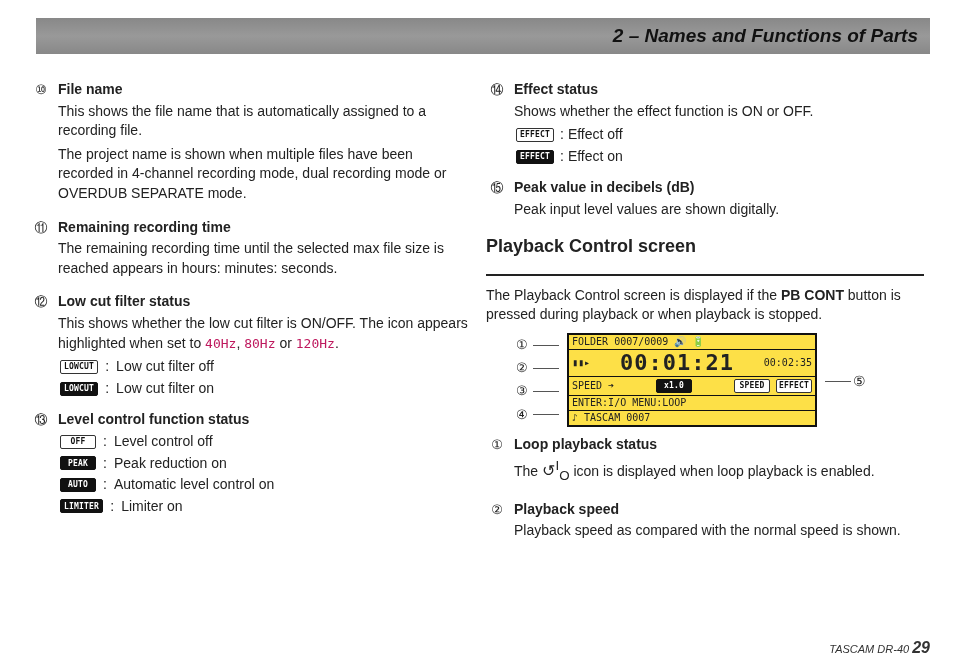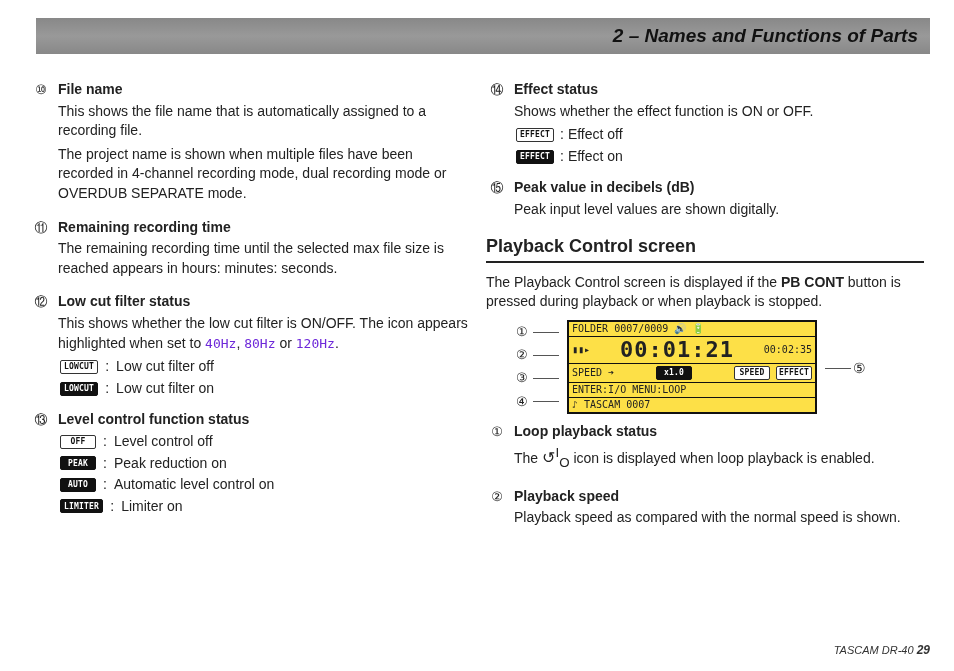--- a/index.html
+++ b/index.html
@@ -11,32 +11,32 @@
   .col { flex: 1; font-size: 14px; line-height: 1.4; color: #222; }
   .item { display: flex; gap: 6px; margin-bottom: 10px; }
   .marker { font-size: 13px; width: 22px; text-align: right; margin-top: 1px; }
   .item-body { flex: 1; }
   .item-body .title { font-weight: 700; }
   .item-body p { margin-top: 2px; margin-bottom: 4px; }
   .icon-line { display: flex; align-items: center; gap: 6px; margin: 2px 0 2px 2px; }
   .icon-box { display: inline-flex; align-items: center; justify-content: center; min-width: 36px; height: 14px; padding: 0 3px; border: 1px solid #333; border-radius: 2px; font-size: 8px; font-weight: 700; letter-spacing: .2px; font-family: monospace; }
   .icon-box.fill { background: #111; color: #fff; border-color: #111; }
   .icon-box.hollow { background: #fff; color: #111; }
-  .inline-mono { font-family: monospace; font-size: 13px; color: #6d28d9; }
-  .section-head { font-size: 18px; font-weight: 700; border-bottom: 2px solid #222; padding-bottom: 2px; margin: 8px 0 10px 0; }
+  .inline-mono { font-family: monospace; font-size: 13px; color: #be185d; }
+  .section-head { font-size: 18px; font-weight: 700; border-bottom: 2px solid #222; padding-bottom: 15px; margin: 8px 0 10px 0; }
   .screen-wrap { display: flex; align-items: center; gap: 8px; margin: 8px 0 8px 30px; }
   .screen-nums { display: flex; flex-direction: column; gap: 5px; font-size: 13px; }
   .screen-nums span, .screen-num-right span { display: inline-flex; align-items: center; gap: 2px; }
   .lead { width: 26px; border-top: 1px solid #555; display: inline-block; }
   .lcd { width: 250px; border: 2px solid #111; background: #fde047; font-family: monospace; font-size: 10px; line-height: 1; }
   .lcd .row { border-bottom: 1px solid #111; padding: 2px 3px; display: flex; align-items: center; justify-content: space-between; white-space: nowrap; overflow: hidden; }
   .lcd .row:last-child { border-bottom: none; }
   .lcd .big { font-size: 22px; font-weight: 700; letter-spacing: 1px; }
   .footer { position: absolute; right: 24px; bottom: 14px; font-size: 11px; font-style: italic; color: #333; }
-  .footer b { font-size: 12px; font-style: italic; }
+  .footer b { font-size: 16px; font-style: italic; }
   .circ { display: inline-block; min-width: 15px; text-align: center; }
   .colon-gap { width: 6px; text-align: center; }
   .small-icon { width: 14px; height: 14px; }
   .loop-icon { font-size: 16px; }
 </style>
 </head>
 <body>
 
 <div class="page">
 

